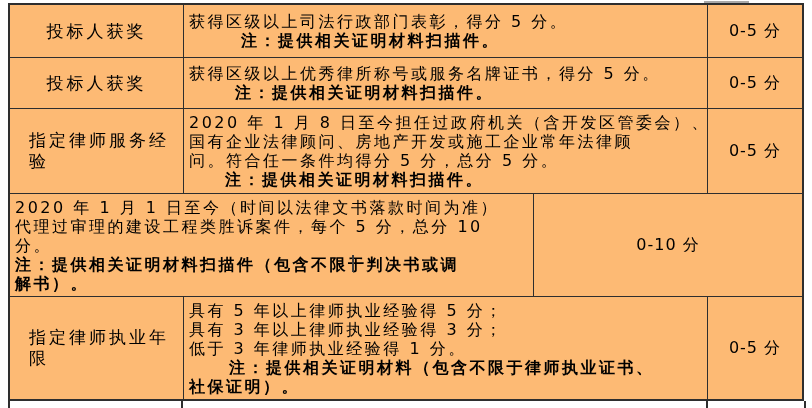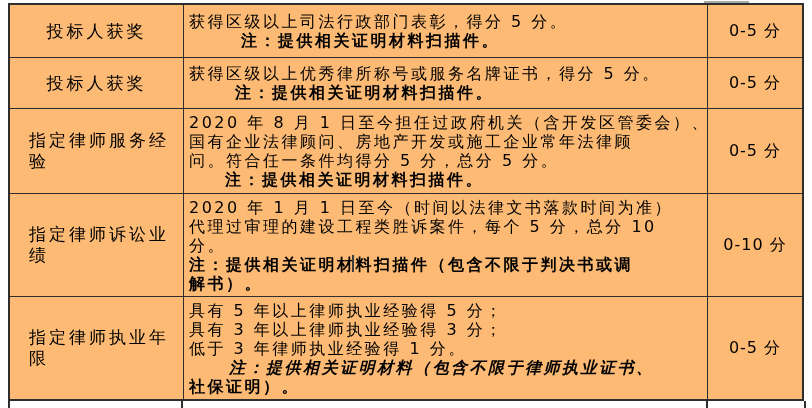--- a/index.html
+++ b/index.html
@@ -34,21 +34,21 @@
   }
   .c3{
     flex:1;display:flex;align-items:center;justify-content:center;
     font-size:16px;letter-spacing:1px;
   }
   .ln{white-space:nowrap;}
   .note{font-weight:700;}
   .ind52{padding-left:52px;}
   .ind46{padding-left:46px;}
   .ind36{padding-left:36px;}
-  .ind40{padding-left:40px;font-style:italic;}
+  .ind40{padding-left:40px;}
   
   .stub{position:absolute;top:401px;height:7px;background:#2e2e2e;}
   .stub-l{left:8px;width:2px;}
   .stub-c1{left:181px;width:1.5px;}
   .stub-c2{left:706px;width:1.5px;}
   .stub-r{left:804px;width:2px;}
   
   .artifact-top{position:absolute;left:704px;top:1px;width:45px;height:2px;background:#a9a9a9;}
   
   .caret{position:absolute;left:352px;top:255px;width:2px;height:17px;background:#3c3c3c;}
@@ -82,34 +82,31 @@
     <div class="cell c3">
       <div>0-5 分</div>
     </div>
   </div>
 
   <div class="row r3">
     <div class="cell c1 left">
       <div>指定律师服务经验</div>
     </div>
     <div class="cell c2">
-      <div class="ln">2020 年 8 月 1 日至今担任过政府机关（含开发区管委会）、</div>
+      <div class="ln">2020 年 1 月 8 日至今担任过政府机关（含开发区管委会）、</div>
       <div class="ln">国有企业法律顾问、房地产开发或施工企业常年法律顾</div>
       <div class="ln">问。符合任一条件均得分 5 分，总分 5 分。</div>
       <div class="ln note ind36">注：提供相关证明材料扫描件。</div>
     </div>
     <div class="cell c3">
       <div>0-5 分</div>
     </div>
   </div>
 
   <div class="row r4">
-    <div class="cell c1 left">
-      <div>指定律师诉讼业绩</div>
-    </div>
     <div class="cell c2">
       <div class="ln">2020 年 1 月 1 日至今（时间以法律文书落款时间为准）</div>
       <div class="ln">代理过审理的建设工程类胜诉案件，每个 5 分，总分 10</div>
       <div class="ln">分。</div>
       <div class="ln note">注：提供相关证明材料扫描件（包含不限于判决书或调</div>
       <div class="ln note">解书）。</div>
     </div>
     <div class="cell c3">
       <div>0-10 分</div>
     </div>

